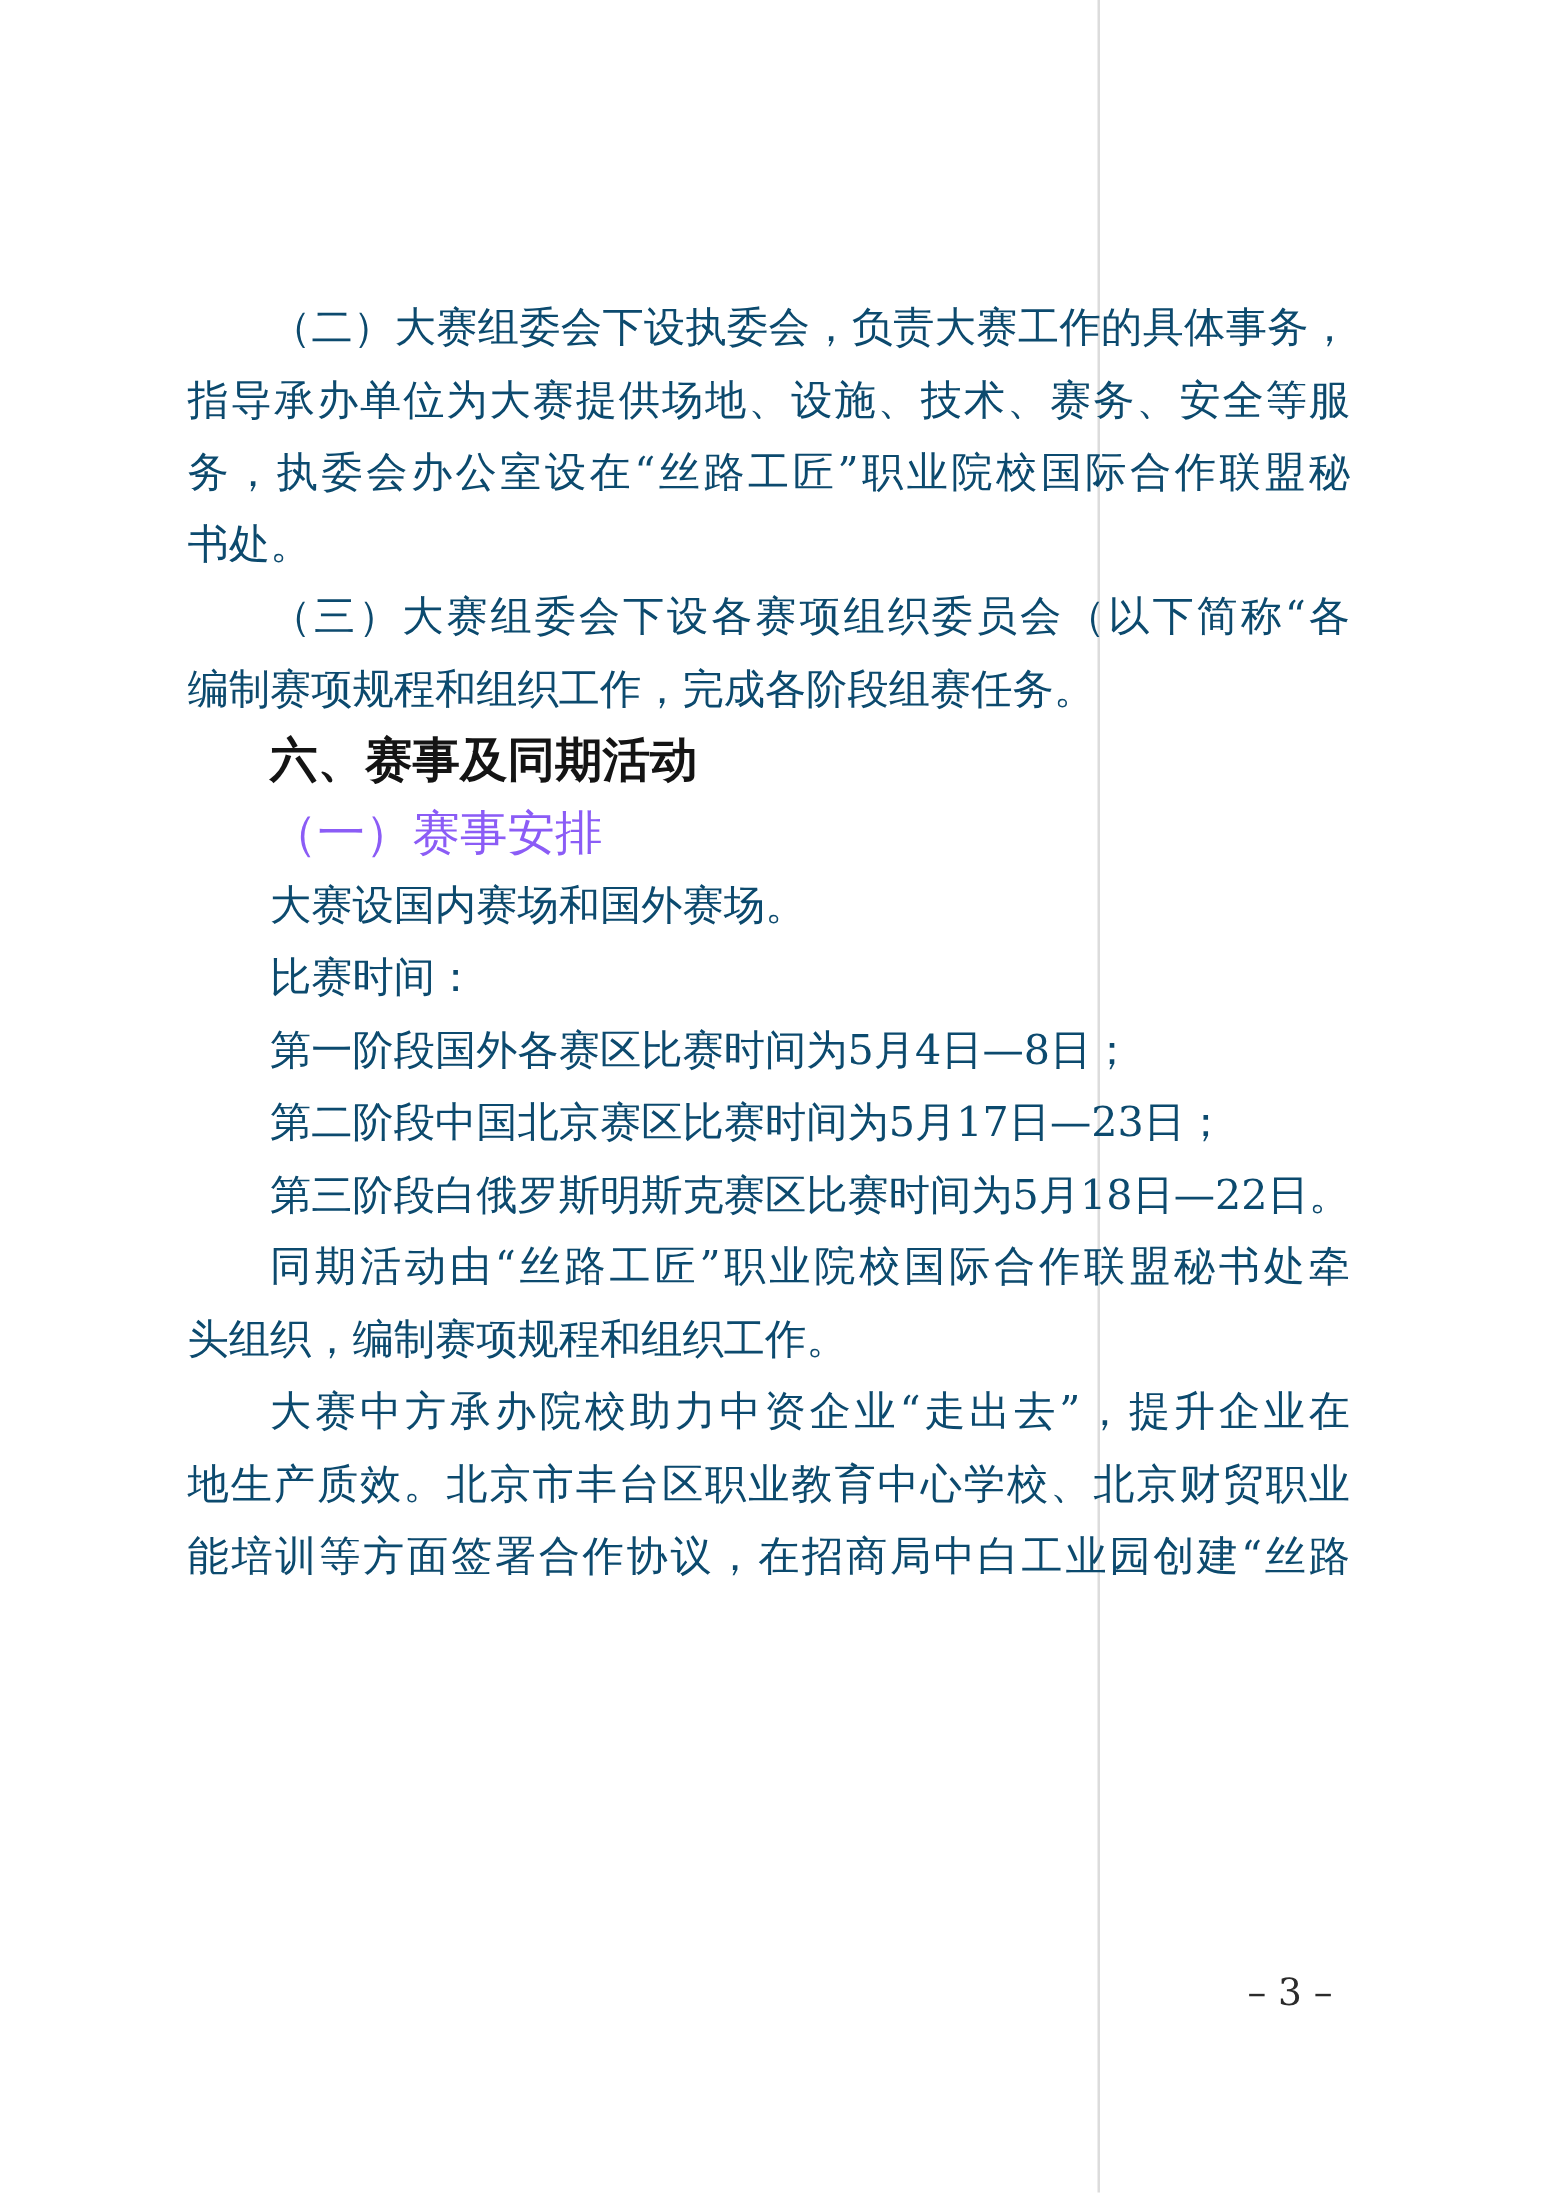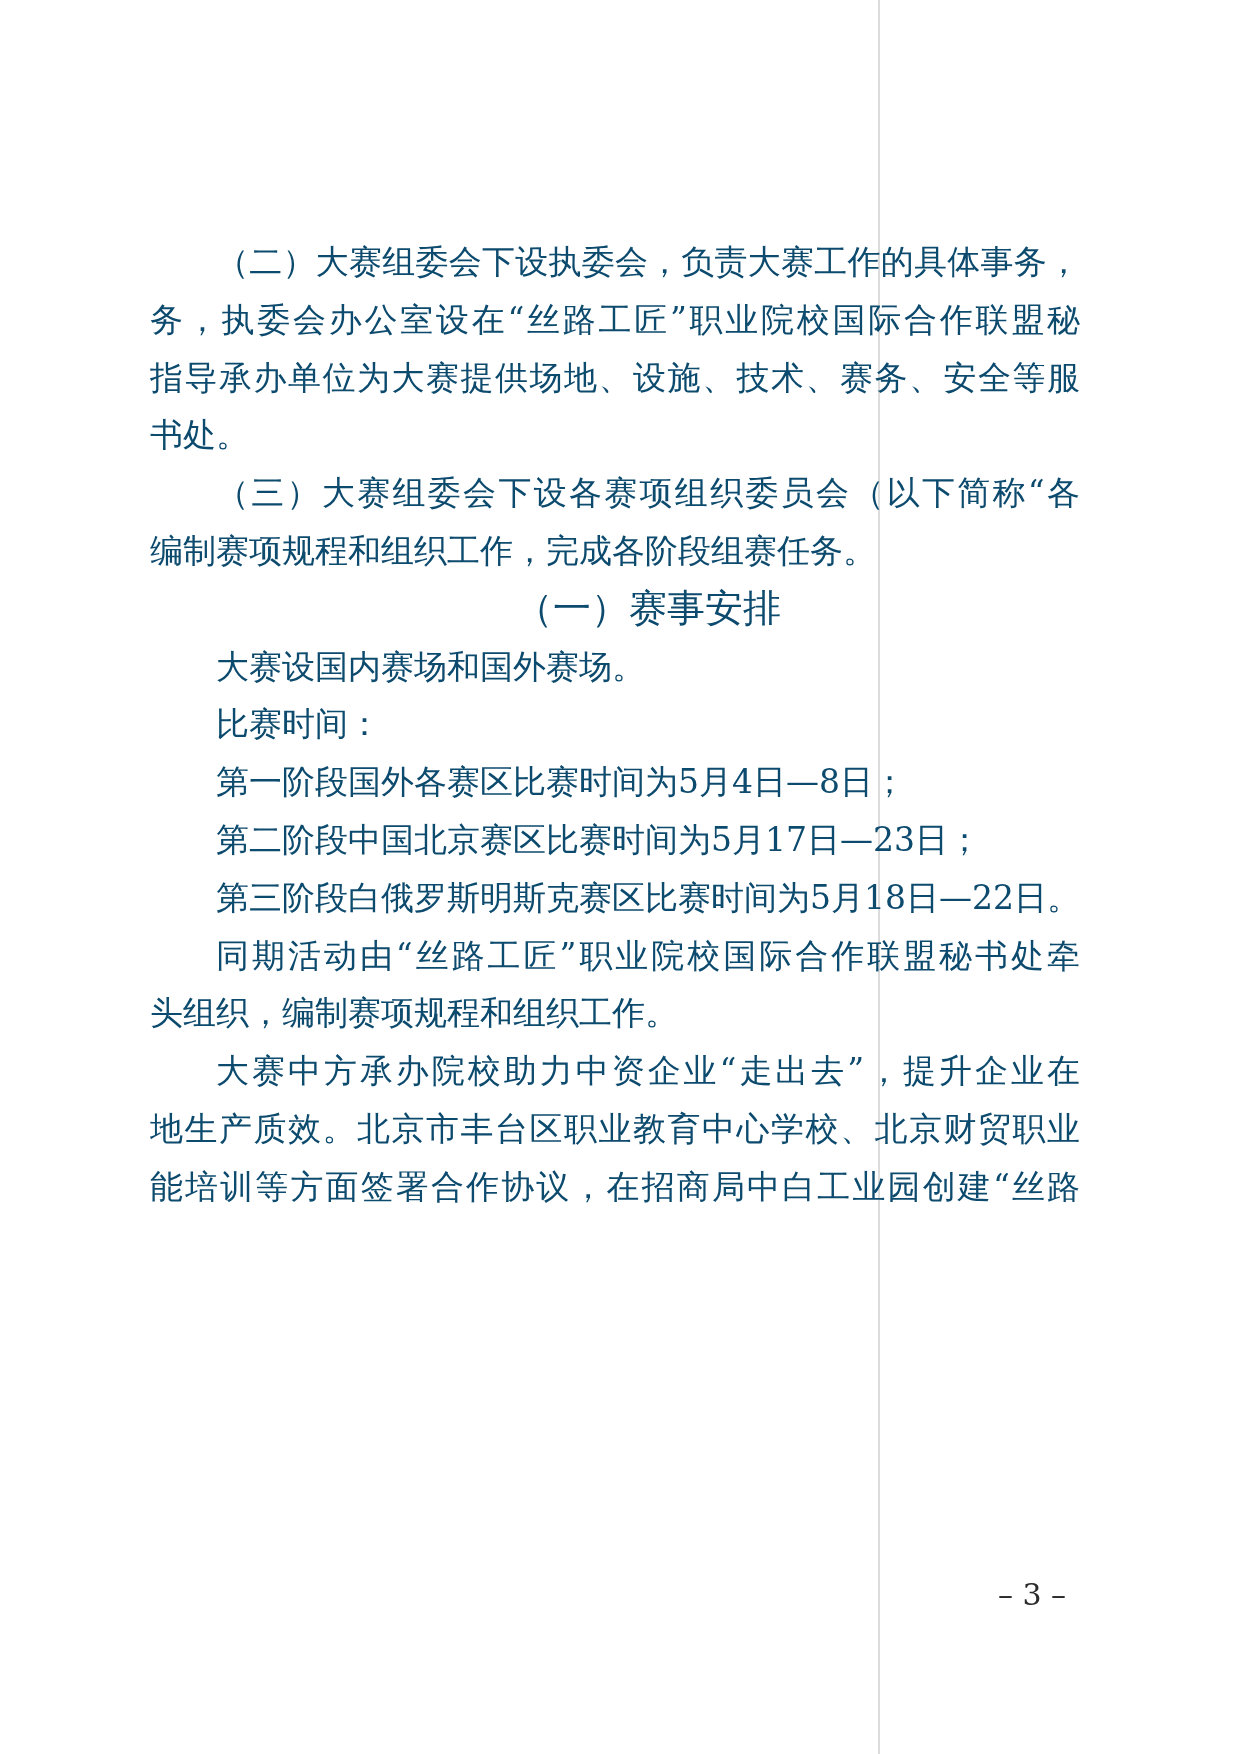--- a/index.html
+++ b/index.html
@@ -45,46 +45,46 @@
   
   .line.h1 {
     font-family: "DejaVu Sans", "Liberation Sans", sans-serif;
     font-weight: bold;
     font-size: 38px;
     color: #141414;
   }
   
   .line.h2, .line.h3 {
     font-size: 38px;
-    color: #0c4a6e;
-    text-align: center;
+    color: #8b5cf6;
   }
   .footer-pagenum {
     position: absolute;
     top: 1578px;
     left: 952px;
     width: 160px;
     text-align: center;
     font-size: 30px;
     line-height: 34px;
     color: #2b2b2b;
   }
 </style>
 </head>
 <body>
 
 <div class="artifact-vline"></div>
 
 <div class="doc" id="doc">
     <div class="line body indent fill">（二）大赛组委会下设执委会，负责大赛工作的具体事务，</div>
+    <div class="line body fill">指导承办单位为大赛提供场地、设施、技术、赛务、安全等服</div>
     <div class="line body fill">务，执委会办公室设在“丝路工匠”职业院校国际合作联盟秘</div>
-    <div class="line body fill">指导承办单位为大赛提供场地、设施、技术、赛务、安全等服</div>
     <div class="line body">书处。</div>
     <div class="line body indent fill">（三）大赛组委会下设各赛项组织委员会（以下简称“各</div>
     <div class="line body">编制赛项规程和组织工作，完成各阶段组赛任务。</div>
+    <div class="line h1 indent">六、赛事及同期活动</div>
     <div class="line h2 indent">（一）赛事安排</div>
     <div class="line body indent">大赛设国内赛场和国外赛场。</div>
     <div class="line body indent">比赛时间：</div>
     <div class="line body indent">第一阶段国外各赛区比赛时间为5月4日—8日；</div>
     <div class="line body indent">第二阶段中国北京赛区比赛时间为5月17日—23日；</div>
     <div class="line body indent">第三阶段白俄罗斯明斯克赛区比赛时间为5月18日—22日。</div>
     <div class="line body indent fill">同期活动由“丝路工匠”职业院校国际合作联盟秘书处牵</div>
     <div class="line body">头组织，编制赛项规程和组织工作。</div>
     <div class="line body indent fill">大赛中方承办院校助力中资企业“走出去”，提升企业在</div>
     <div class="line body fill">地生产质效。北京市丰台区职业教育中心学校、北京财贸职业</div>

